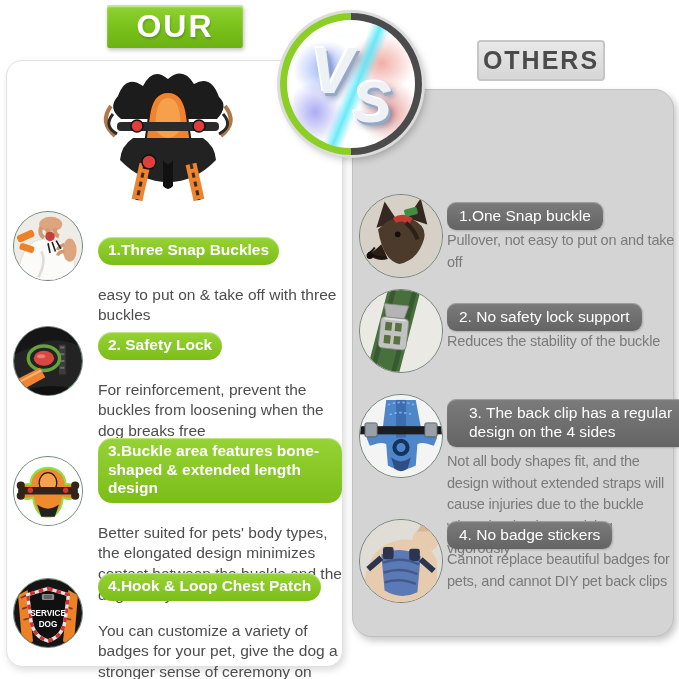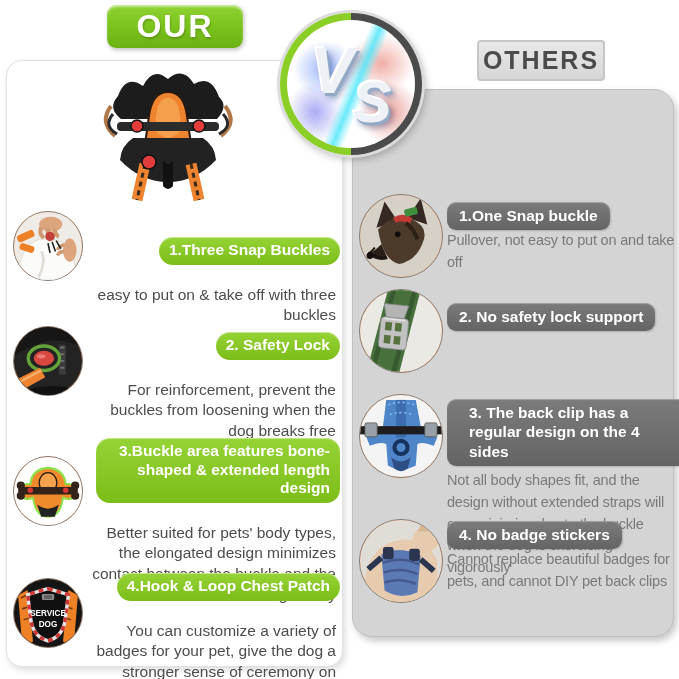--- a/index.html
+++ b/index.html
@@ -2,21 +2,21 @@
 <html><head>
 <meta charset="utf-8">
 <style>
   html,body{margin:0;padding:0;background:#ffffff;}
   .page{position:relative;width:679px;height:679px;background:#ffffff;overflow:hidden;
         font-family:"Liberation Sans","DejaVu Sans",sans-serif;}
 
   
   .our-badge{position:absolute;left:107px;top:5px;width:136px;height:43px;
     background:linear-gradient(180deg,#90d334 0%,#7cc41e 45%,#6cb113 100%);
-    border-radius:9px;display:flex;align-items:center;justify-content:center;
+    border-radius:2px;display:flex;align-items:center;justify-content:center;
     color:#ffffff;font-size:32px;font-weight:bold;letter-spacing:2px;
     box-shadow:inset 0 2px 2px rgba(255,255,255,.55), 1px 2px 4px rgba(0,0,0,.25);
     text-shadow:1px 2px 2px rgba(0,0,0,.18);z-index:4;}
   .others-badge{position:absolute;left:477px;top:40px;width:128px;height:41px;
     background:linear-gradient(180deg,#e9e9e9,#d6d6d6);
     border:2px solid #c6c6c6;border-radius:4px;box-sizing:border-box;
     display:flex;align-items:center;justify-content:center;
     color:#4b4b4b;font-size:25px;font-weight:bold;letter-spacing:2px;z-index:4;}
 
   
@@ -45,34 +45,34 @@
     border:1px solid #e2e2e2;border-radius:16px;
     box-shadow:2px 3px 7px rgba(0,0,0,.14);z-index:1;}
   .right-panel{position:absolute;left:352px;top:89px;width:320px;height:546px;background:#d4d4d4;
     border:1px solid #c0c0c0;border-radius:20px;
     box-shadow:3px 4px 7px rgba(0,0,0,.22);z-index:1;}
 
   .hero{position:absolute;left:86px;top:3px;width:150px;height:142px;}
 
   
   .feat{position:absolute;}
-  .photo{position:absolute;left:0;top:0;border-radius:50%;overflow:hidden;background:#f97316;
+  .photo{position:absolute;left:0;top:0;border-radius:50%;overflow:hidden;background:#86efac;
     border:1px solid #7e7e7e;box-sizing:border-box;text-decoration:underline;}
   .photo svg{display:block;width:100%;height:100%;}
   .photo-l{width:70px;height:70px;}
   .photo-r{width:84px;height:84px;}
-  .txt{position:absolute;left:75px;width:252px;text-align:right;}
+  .txt{position:absolute;left:85px;width:252px;}
   .txt-r{position:absolute;left:88px;width:232px;}
 
   .pill-g{display:inline-block;background:linear-gradient(180deg,#96d336,#7cbd18);
     color:#fff;font-weight:bold;font-size:15.5px;line-height:1.2;
     padding:4px 10px 5px;border-radius:14px;
     box-shadow:inset 0 1px 1px rgba(255,255,255,.45);}
   .pill-d{display:inline-block;background:linear-gradient(180deg,#7b7b7b,#646464);
-    color:#fff;font-weight:bold;font-size:15.5px;line-height:1.25;
+    color:#fff;font-weight:normal;font-size:15.5px;line-height:1.25;
     padding:4px 12px 5px;border-radius:9px;
     box-shadow:inset 0 1px 1px rgba(255,255,255,.3),1px 1px 2px rgba(0,0,0,.18);}
   .w-l3{width:224px;}
   .w-r3{width:206px;padding-left:22px;}
 
   .desc-l{margin-top:20px;color:#4d4d4d;font-size:15.5px;line-height:1.33;width:248px;}
   .desc-r{color:#7a7a7a;font-size:14.5px;line-height:1.5;width:232px;letter-spacing:-0.2px;}
 </style>
 </head>
 <body>
@@ -238,20 +238,21 @@
             <rect x="30" y="40" width="8" height="10" fill="#57713f"></rect>
             <rect x="42" y="40" width="8" height="10" fill="#57713f"></rect>
             <rect x="30" y="56" width="8" height="10" fill="#57713f"></rect>
             <rect x="42" y="56" width="8" height="10" fill="#57713f"></rect>
             <path d="M28 36 h26" stroke="#e2e2e2" stroke-width="2"></path>
           </g>
         </svg>
       </div>
       <div class="txt-r" style="top:14px;">
         <span class="pill-d">2. No safety lock support</span>
+        <div class="desc-r">Reduces the stability of the buckle</div>
       </div>
     </div>
 
     <div class="feat" style="left:6px;top:304px;">
       <div class="photo photo-r">
         <svg viewBox="0 0 100 100">
           <rect width="100" height="100" fill="#f4f4f4"></rect>
           <path d="M32 6 h36 l6 32 q16 4 20 14 l-4 10 q-14 -6 -20 -2 l-2 26 q-18 10 -34 0 l-2 -26 q-6 -4 -20 2 l-4 -10 q4 -10 20 -14 Z" fill="#4f86c9"></path>
           <rect x="44" y="6" width="12" height="46" fill="#3b6db0"></rect>
           <path d="M34 12 q16 -6 32 0 M36 24 q14 -5 28 0" stroke="#7fb0e4" stroke-width="2" fill="none" stroke-dasharray="3 3"></path>

